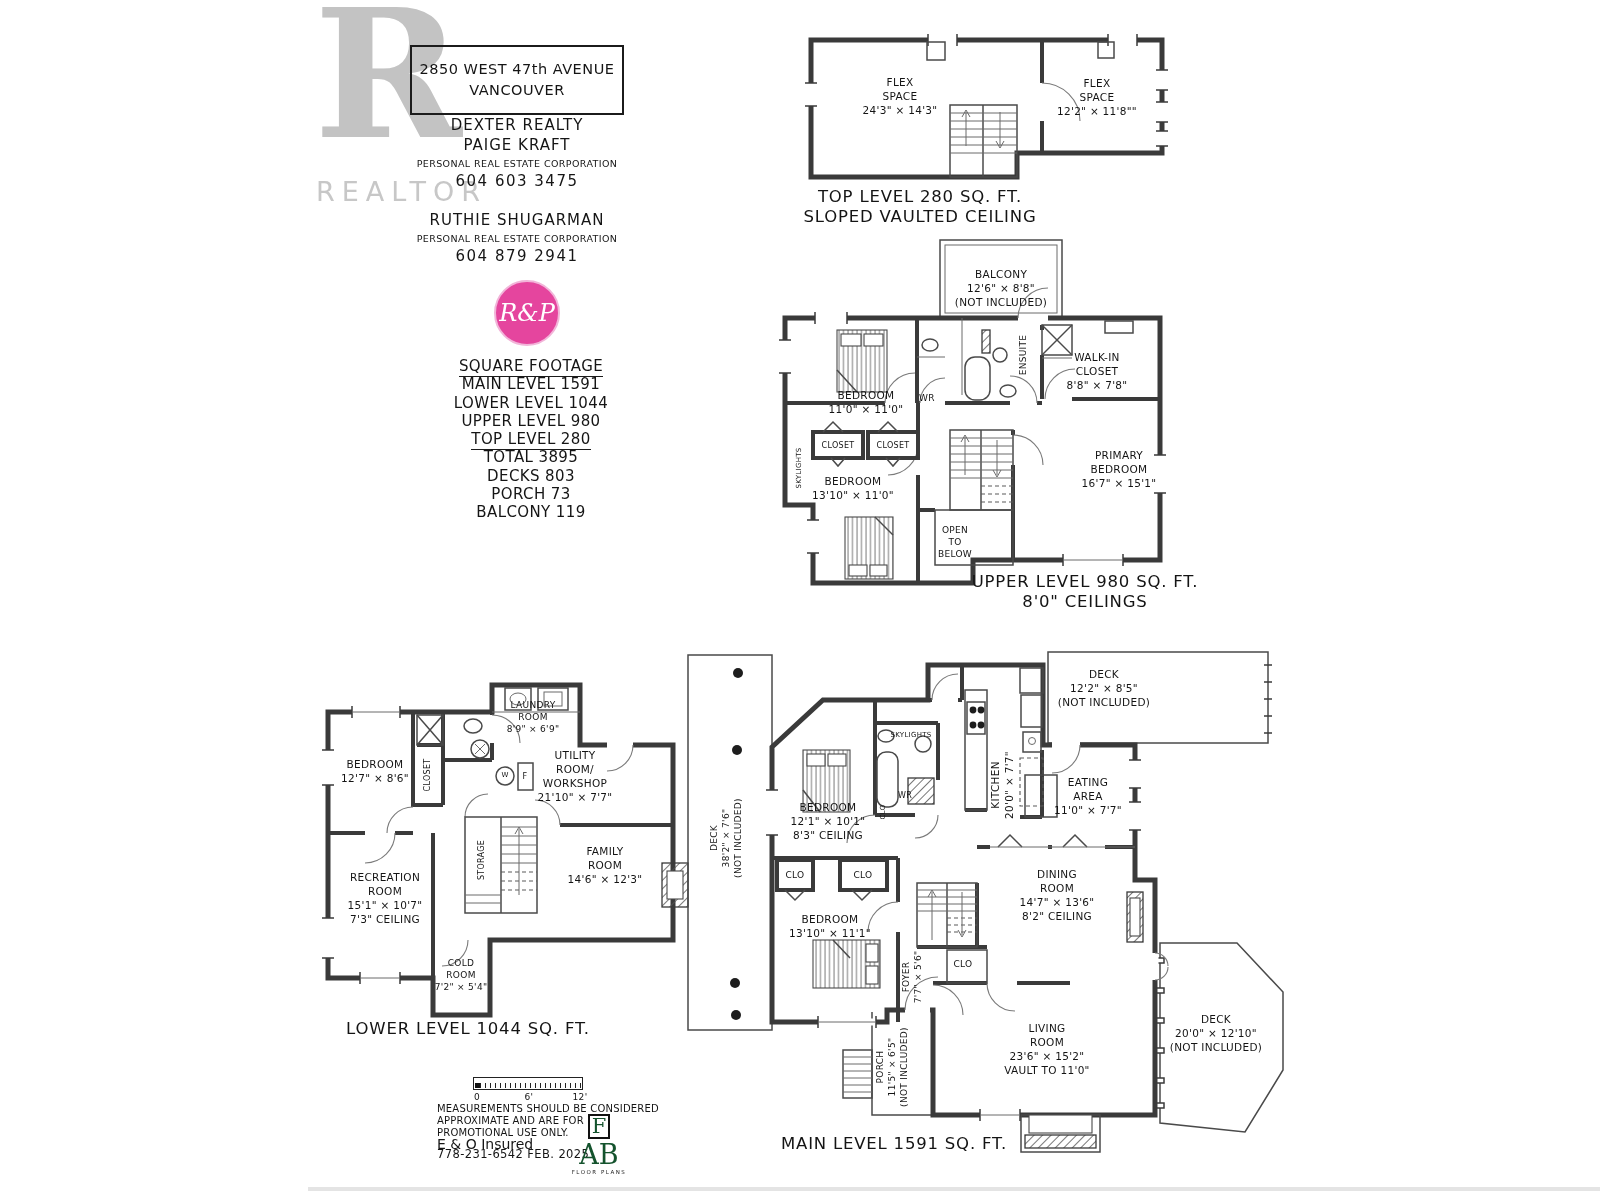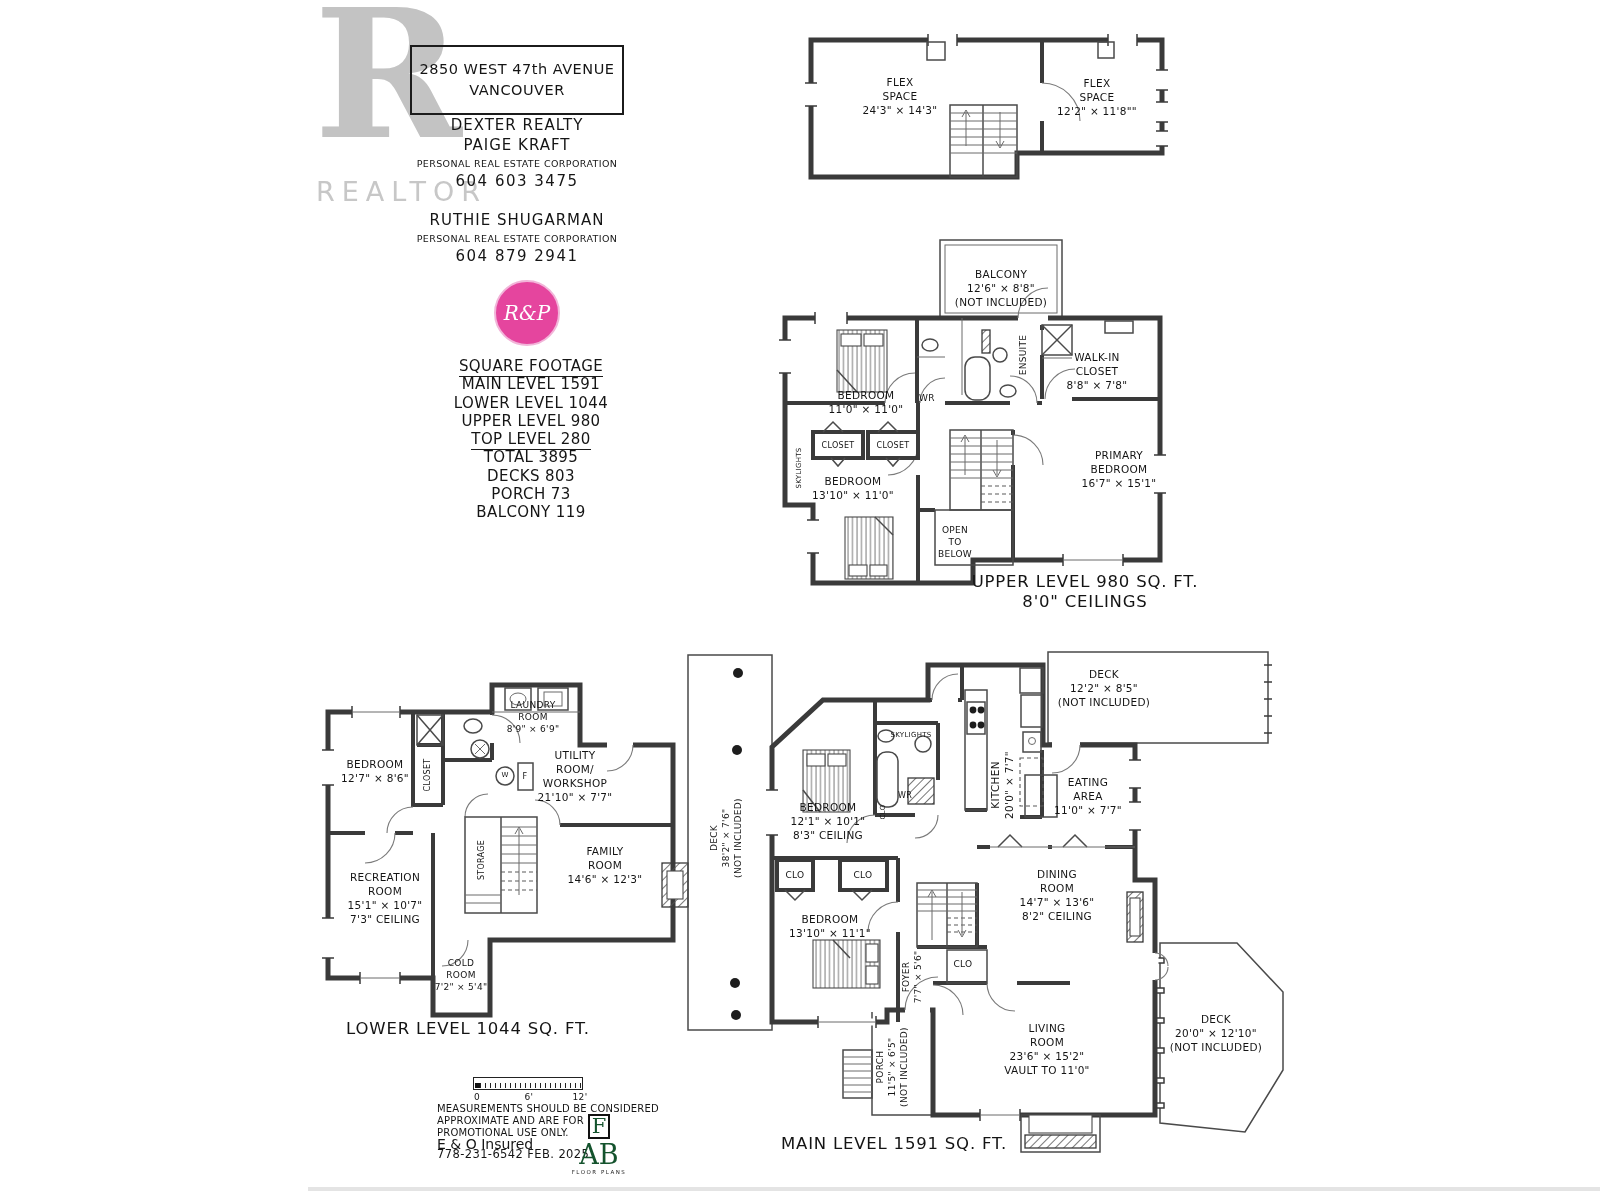--- a/index.html
+++ b/index.html
@@ -26,21 +26,21 @@
   .dash{fill:none;stroke:#5a5a5a;stroke-width:1.1;stroke-dasharray:4 3;}
   
   .r-logo{position:absolute;left:314px;top:-14px;font-family:"DejaVu Serif",serif;font-weight:bold;
           font-size:178px;color:#c3c3c3;line-height:1;}
   .realtor-txt{position:absolute;left:316px;top:176px;font-size:27px;letter-spacing:7px;color:#c7c7c7;}
   .addr-box{position:absolute;left:410px;top:45px;width:206px;border:2px solid #1b1b1b;
             text-align:center;font-size:14.5px;padding:12px 2px;line-height:1.45;white-space:pre-line;letter-spacing:.5px;}
   .hline{position:absolute;transform:translateX(-50%);white-space:nowrap;text-align:center;}
   .pink-logo{position:absolute;left:494px;top:280px;width:62px;height:62px;border-radius:50%;
              background:#e5459e;border:2px solid #f2b5d9;display:flex;align-items:center;justify-content:center;}
-  .pink-logo span{color:#fff;font-family:"DejaVu Serif",serif;font-style:italic;font-size:20px;}
+  .pink-logo span{color:#fff;font-family:"DejaVu Serif",serif;font-style:italic;font-size:24px;}
   .sqft{position:absolute;left:420px;top:357px;width:222px;text-align:center;font-size:15px;
         line-height:18.3px;letter-spacing:.4px;}
   .ul{border-bottom:1.6px solid #1b1b1b;padding-bottom:1px;}
   .sq-gap{}
   
   .scalebar{position:absolute;left:473px;top:1077px;width:110px;height:13px;border:1.6px solid #222;box-sizing:border-box;}
   .scalebar .ruler{position:absolute;left:1px;right:1px;bottom:1px;height:5px;
      background:repeating-linear-gradient(90deg,#222 0 1px,transparent 1px 5px);}
   .scalebar .blk{position:absolute;left:1px;bottom:1px;width:5px;height:5px;background:#111;}
   .fnote{position:absolute;text-align:left;white-space:pre-line;}
@@ -139,20 +139,22 @@
         <line class="tick" x1="25" y1="55" x2="37" y2="55"></line>
         <line class="tick" x1="25" y1="78" x2="37" y2="78"></line>
     </g>
   </svg>
   <div class="lbl" style="left:900px;top:97px">FLEX
 SPACE
 24'3" × 14'3"</div>
   <div class="lbl" style="left:1097px;top:98px">FLEX
 SPACE
 12'2" × 11'8""</div>
+  <div class="lbl cap" style="left:920px;top:207px">TOP LEVEL 280 SQ. FT.
+SLOPED VAULTED CEILING</div>
 
   <svg class="plan-svg" style="left:775px;top:235px" width="395" height="360" viewBox="0 0 395 360">
     <g>
       <rect class="thin" x="165" y="5" width="122" height="78"></rect>
       <rect class="xtra" x="170" y="10" width="112" height="68"></rect>
     </g>
     <g>
       <path class="wall" d="M10,83 H385 V325 H198 V348 H38 V270 H10 Z"></path>
       <path class="iwall" d="M142,83 V168"></path>
       <path class="iwall" d="M10,168 H110"></path>

